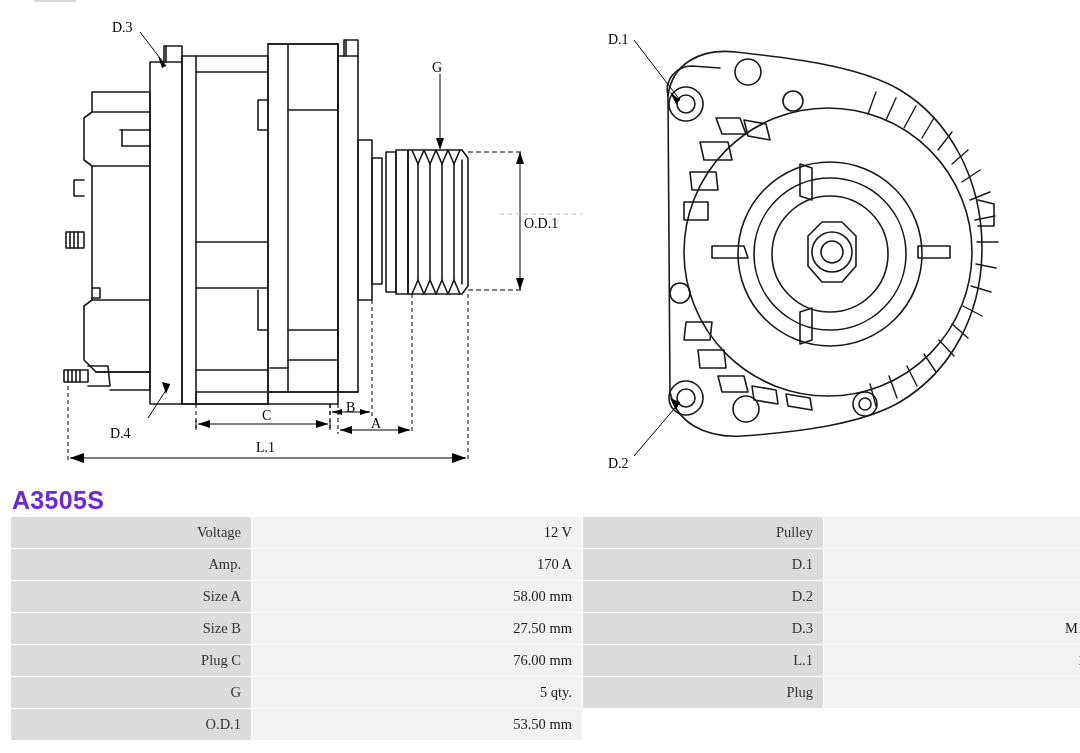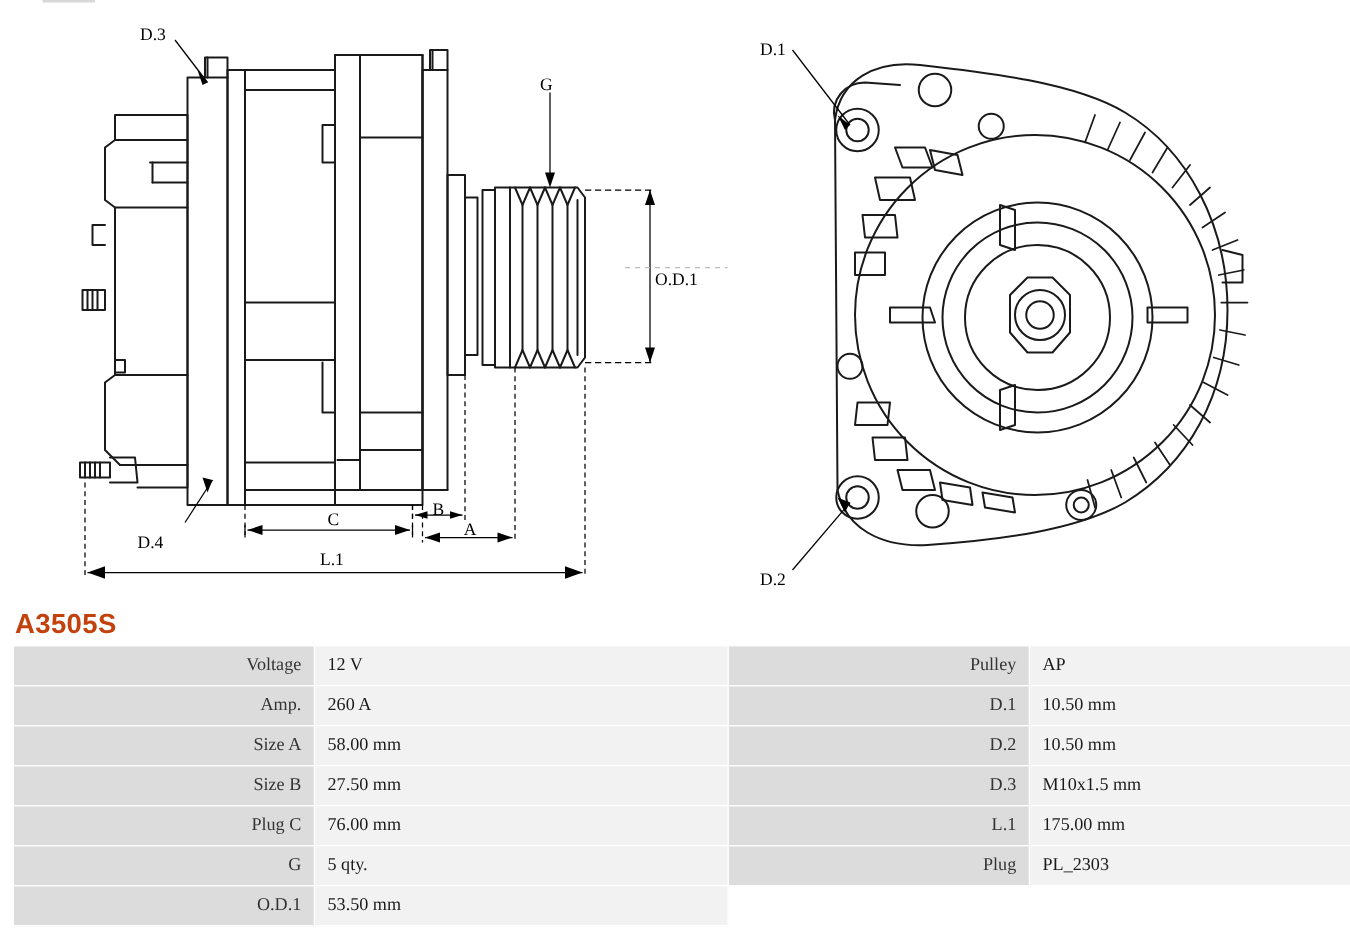--- a/index.html
+++ b/index.html
@@ -28,23 +28,23 @@
     height: 478px;
   }
   .drawing-area svg {
     display: block;
   }
   .part-code {
     position: absolute;
     left: 12px;
     top: 486px;
     font-family: "Liberation Sans", sans-serif;
-    font-size: 22px;
+    font-size: 25px;
     font-weight: bold;
-    color: #c2410c;
+    color: #6d28d9;
     letter-spacing: 0.3px;
   }
   .spec-table {
     position: absolute;
     left: 10px;
     top: 516px;
     width: 1060px;
     border-collapse: collapse;
     table-layout: fixed;
     font-family: "Liberation Serif", serif;
@@ -58,21 +58,21 @@
   }
   .spec-table td.label {
     background: #dcdcdc;
     text-align: right;
     color: #333333;
     width: 220px;
     margin-top: 40px;
   }
   .spec-table td.value {
     background: #f2f2f2;
-    text-align: left;
+    text-align: right;
     color: #1a1a1a;
     width: 310px;
   }
   .spec-table td.empty {
     background: #ffffff;
     border-color: #ffffff;
   }
   .top-left-mark {
     position: absolute;
     left: 34px;
@@ -308,21 +308,21 @@
   <table class="spec-table">
     <tbody>
       <tr>
         <td class="label">Voltage</td>
         <td class="value">12 V</td>
         <td class="label">Pulley</td>
         <td class="value">AP</td>
       </tr>
       <tr>
         <td class="label">Amp.</td>
-        <td class="value">260 A</td>
+        <td class="value">170 A</td>
         <td class="label">D.1</td>
         <td class="value">10.50 mm</td>
       </tr>
       <tr>
         <td class="label">Size A</td>
         <td class="value">58.00 mm</td>
         <td class="label">D.2</td>
         <td class="value">10.50 mm</td>
       </tr>
       <tr>

